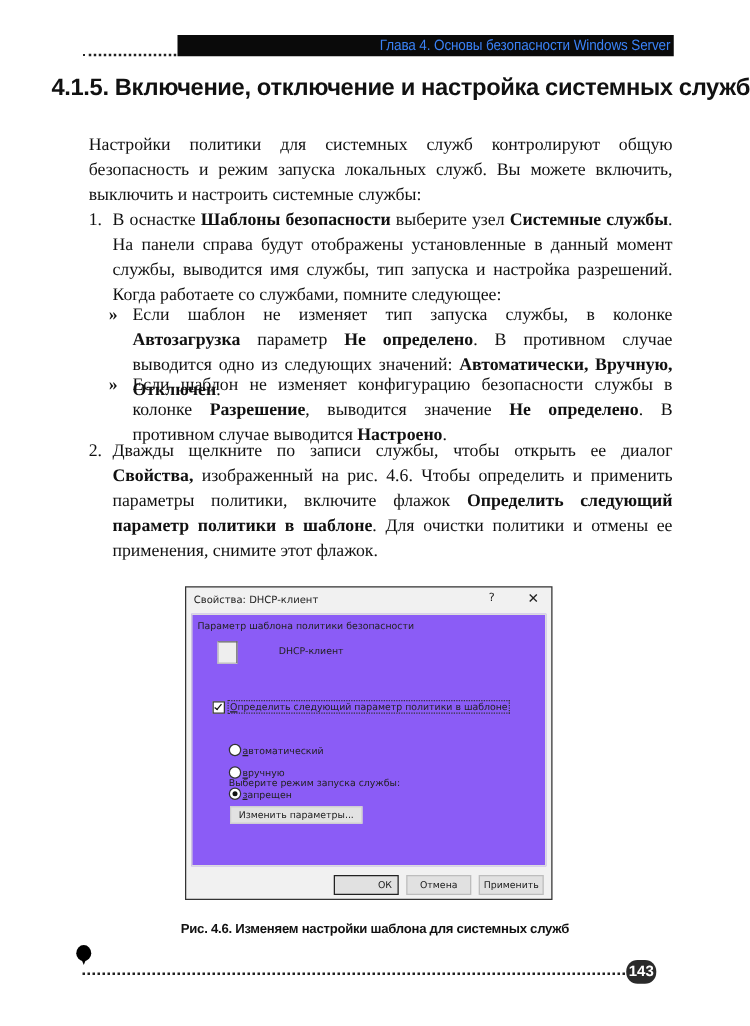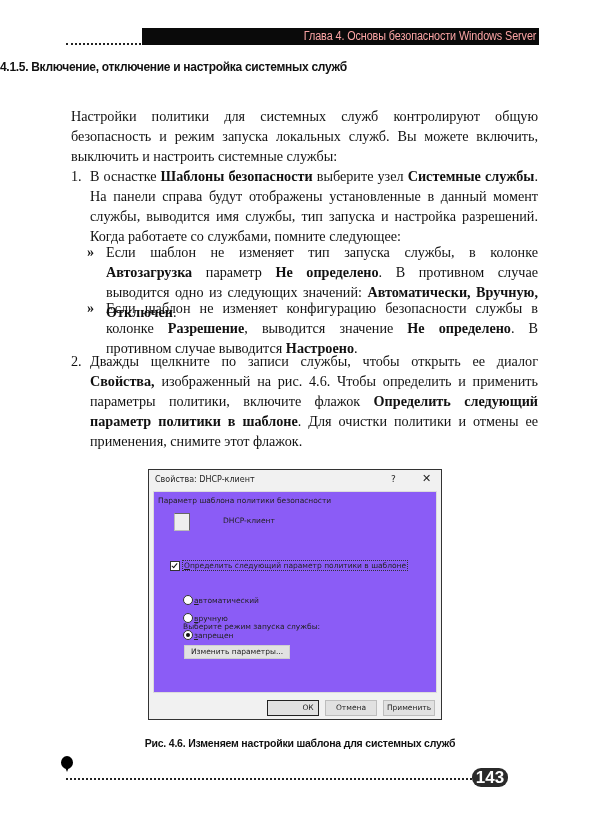--- a/index.html
+++ b/index.html
@@ -1,23 +1,23 @@
 <!DOCTYPE html>
 <html><head>
 <meta charset="utf-8">
 <style>
   html, body { margin: 0; padding: 0; background: #ffffff; }
   body { width: 600px; height: 821px; position: relative; overflow: hidden; font-family: "Liberation Serif", serif; color: #111; }
 
   
   .hdr-dots { position: absolute; left: 66px; top: 43px; width: 75px; border-top: 2px dotted #222; }
-  .hdr-bar { position: absolute; left: 142px; top: 28px; width: 397px; height: 17px; background: #0a0a0a; color: #fca5a5; }
+  .hdr-bar { position: absolute; left: 142px; top: 28px; width: 397px; height: 17px; background: #0a0a0a; color: #3b82f6; }
   .hdr-bar span { position: absolute; right: 3px; top: 1px; font-family: "Liberation Sans", sans-serif; font-size: 12px; letter-spacing: -0.1px; transform: scaleX(0.9); transform-origin: right center; white-space: nowrap; }
 
-  .section-title { position: absolute; left: 0; width: 600px; top: 60px; text-align: left; font-family: "Liberation Sans", sans-serif; font-weight: bold; font-size: 12px; letter-spacing: -0.3px; }
+  .section-title { position: absolute; left: 0; width: 600px; top: 60px; text-align: right; font-family: "Liberation Sans", sans-serif; font-weight: bold; font-size: 19px; letter-spacing: -0.3px; }
 
   .body-text { position: absolute; left: 71px; width: 467px; font-size: 14.2px; line-height: 20px; text-align: justify; }
   .p-intro { top: 106px; }
 
   .list-item { position: absolute; left: 71px; width: 467px; font-size: 14.2px; line-height: 20px; }
   .list-item .num { position: absolute; left: 0; top: 0; }
   .list-item .txt { margin-left: 19px; text-align: justify; display: block; }
   .li1 { top: 166px; }
   .li2 { top: 351px; }
 
@@ -51,21 +51,21 @@
   .btn-ok { left: 118px; border: 1px solid #222; padding-left: 30px; }
   .btn-cancel { left: 176px; }
   .btn-apply { left: 234px; }
 
   .caption { position: absolute; left: 0; width: 600px; top: 737px; text-align: center; font-family: "Liberation Sans", sans-serif; font-weight: bold; font-size: 10.5px; letter-spacing: -0.2px; }
 
   
   .pin-head { position: absolute; left: 61px; top: 756px; width: 12px; height: 13px; border-radius: 50% 50% 50% 50%; background: #000; }
   .pin-tail { position: absolute; left: 65px; top: 767px; width: 0; height: 0; border-left: 2px solid transparent; border-right: 2px solid transparent; border-top: 5px solid #000; }
   .ftr-dots { position: absolute; left: 66px; top: 778px; width: 434px; border-top: 2px dotted #222; }
-  .page-badge { position: absolute; left: 472px; top: 768px; width: 36px; height: 19px; background: #2a2a2a; border-radius: 9px; color: #fff; font-family: "Liberation Sans", sans-serif; font-weight: bold; font-size: 17px; text-align: center; line-height: 19px; }
+  .page-badge { position: absolute; left: 501px; top: 768px; width: 24px; height: 19px; background: #2a2a2a; border-radius: 9px; color: #fff; font-family: "Liberation Sans", sans-serif; font-weight: bold; font-size: 12px; text-align: center; line-height: 19px; }
 </style>
 </head>
 <body>
 
 <div class="hdr-dots"></div>
 <div class="hdr-bar">
   <span>Глава 4. Основы безопасности Windows Server</span>
 </div>
 
 <h2 class="section-title" style="margin:0">4.1.5. Включение, отключение и настройка системных служб</h2>

